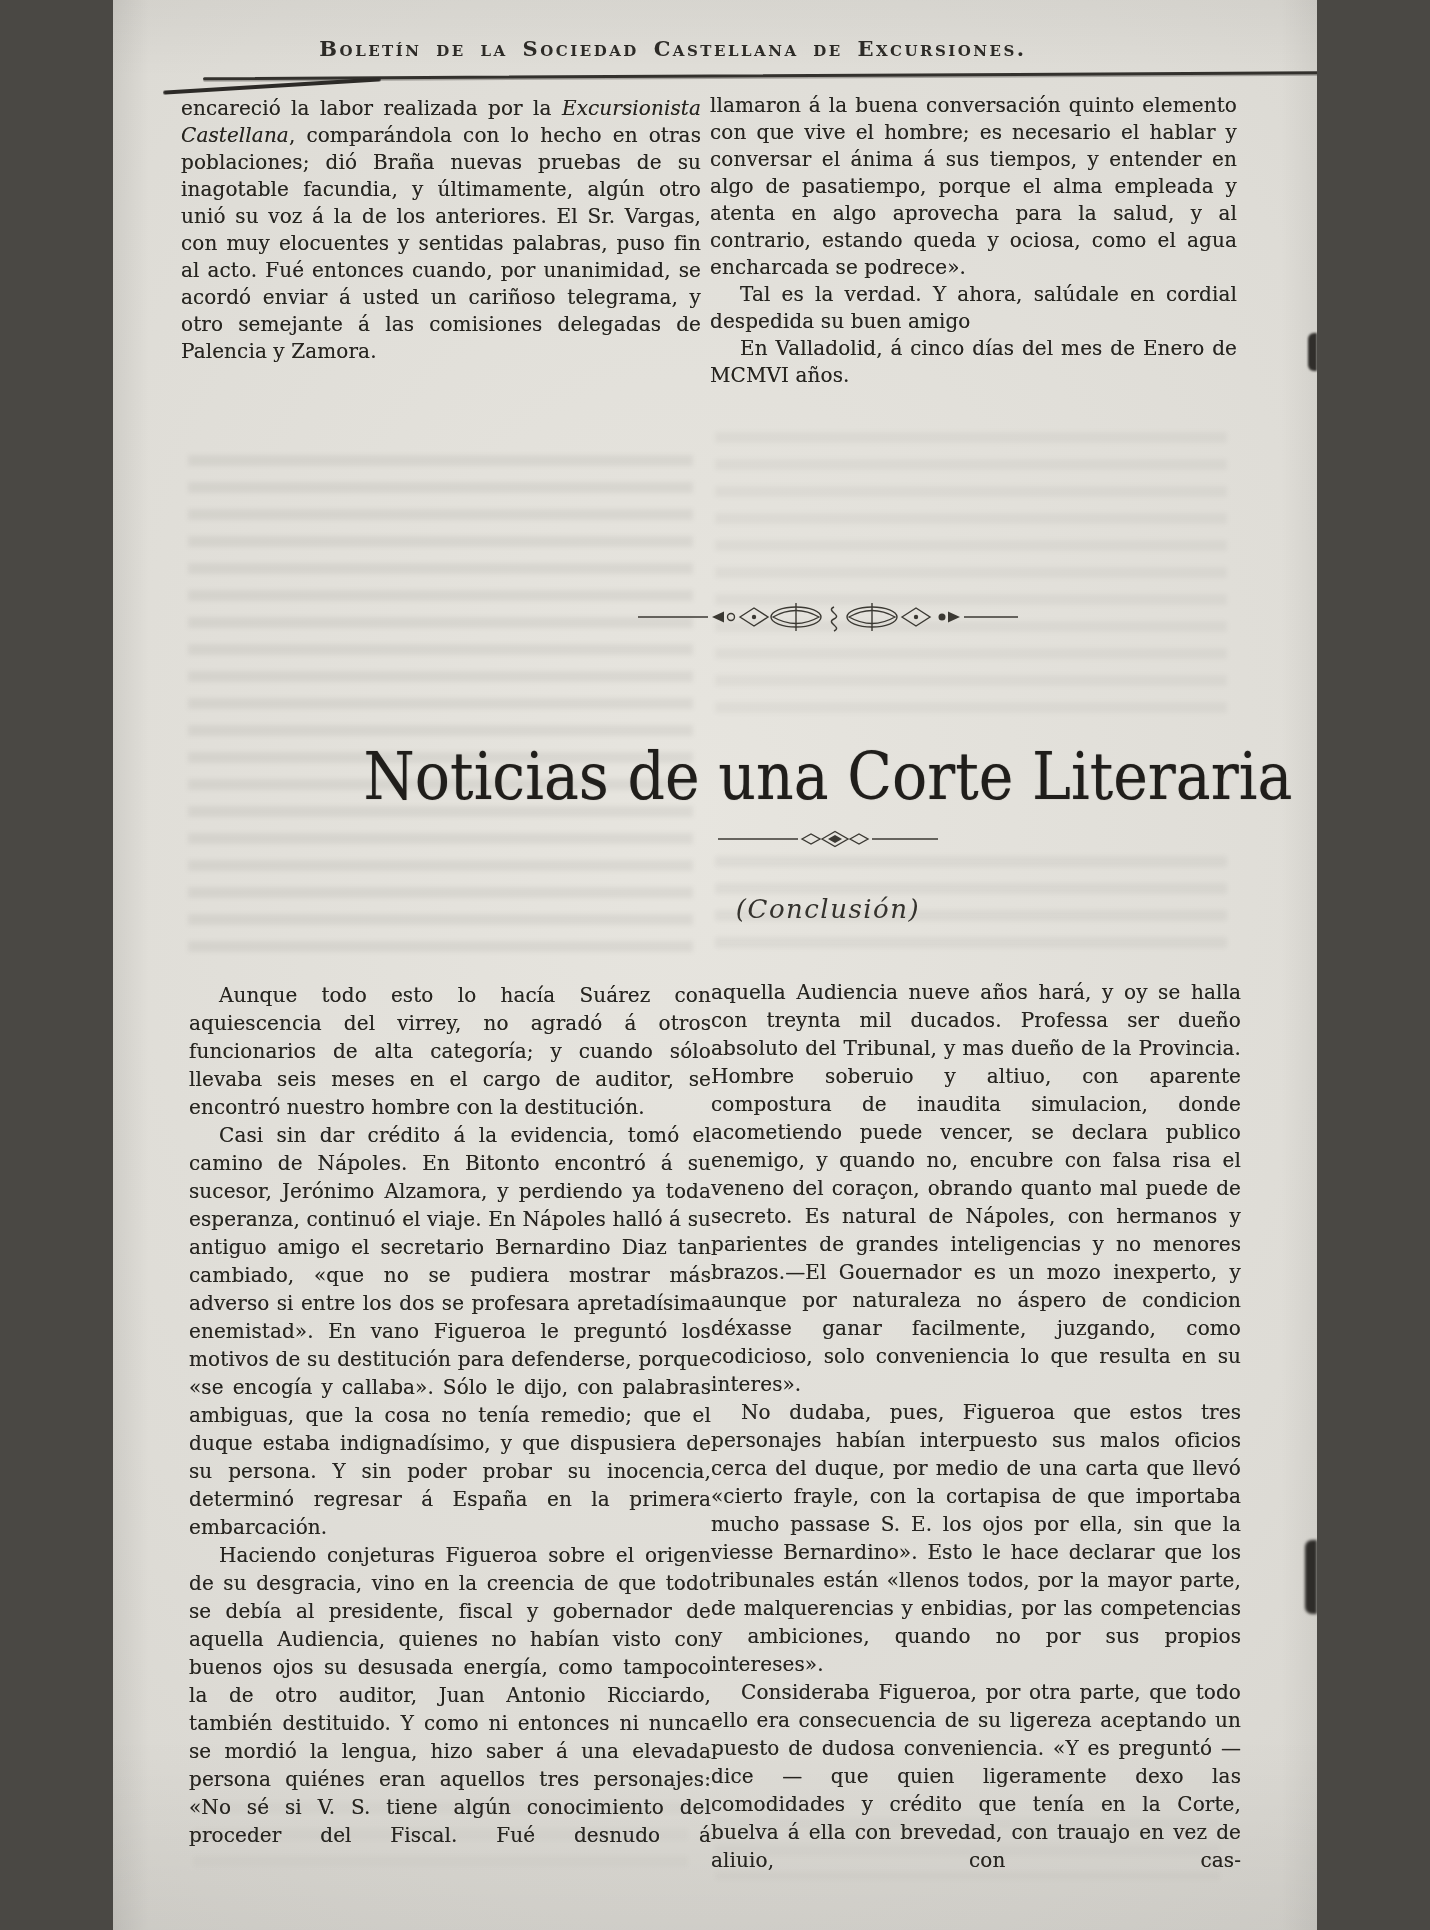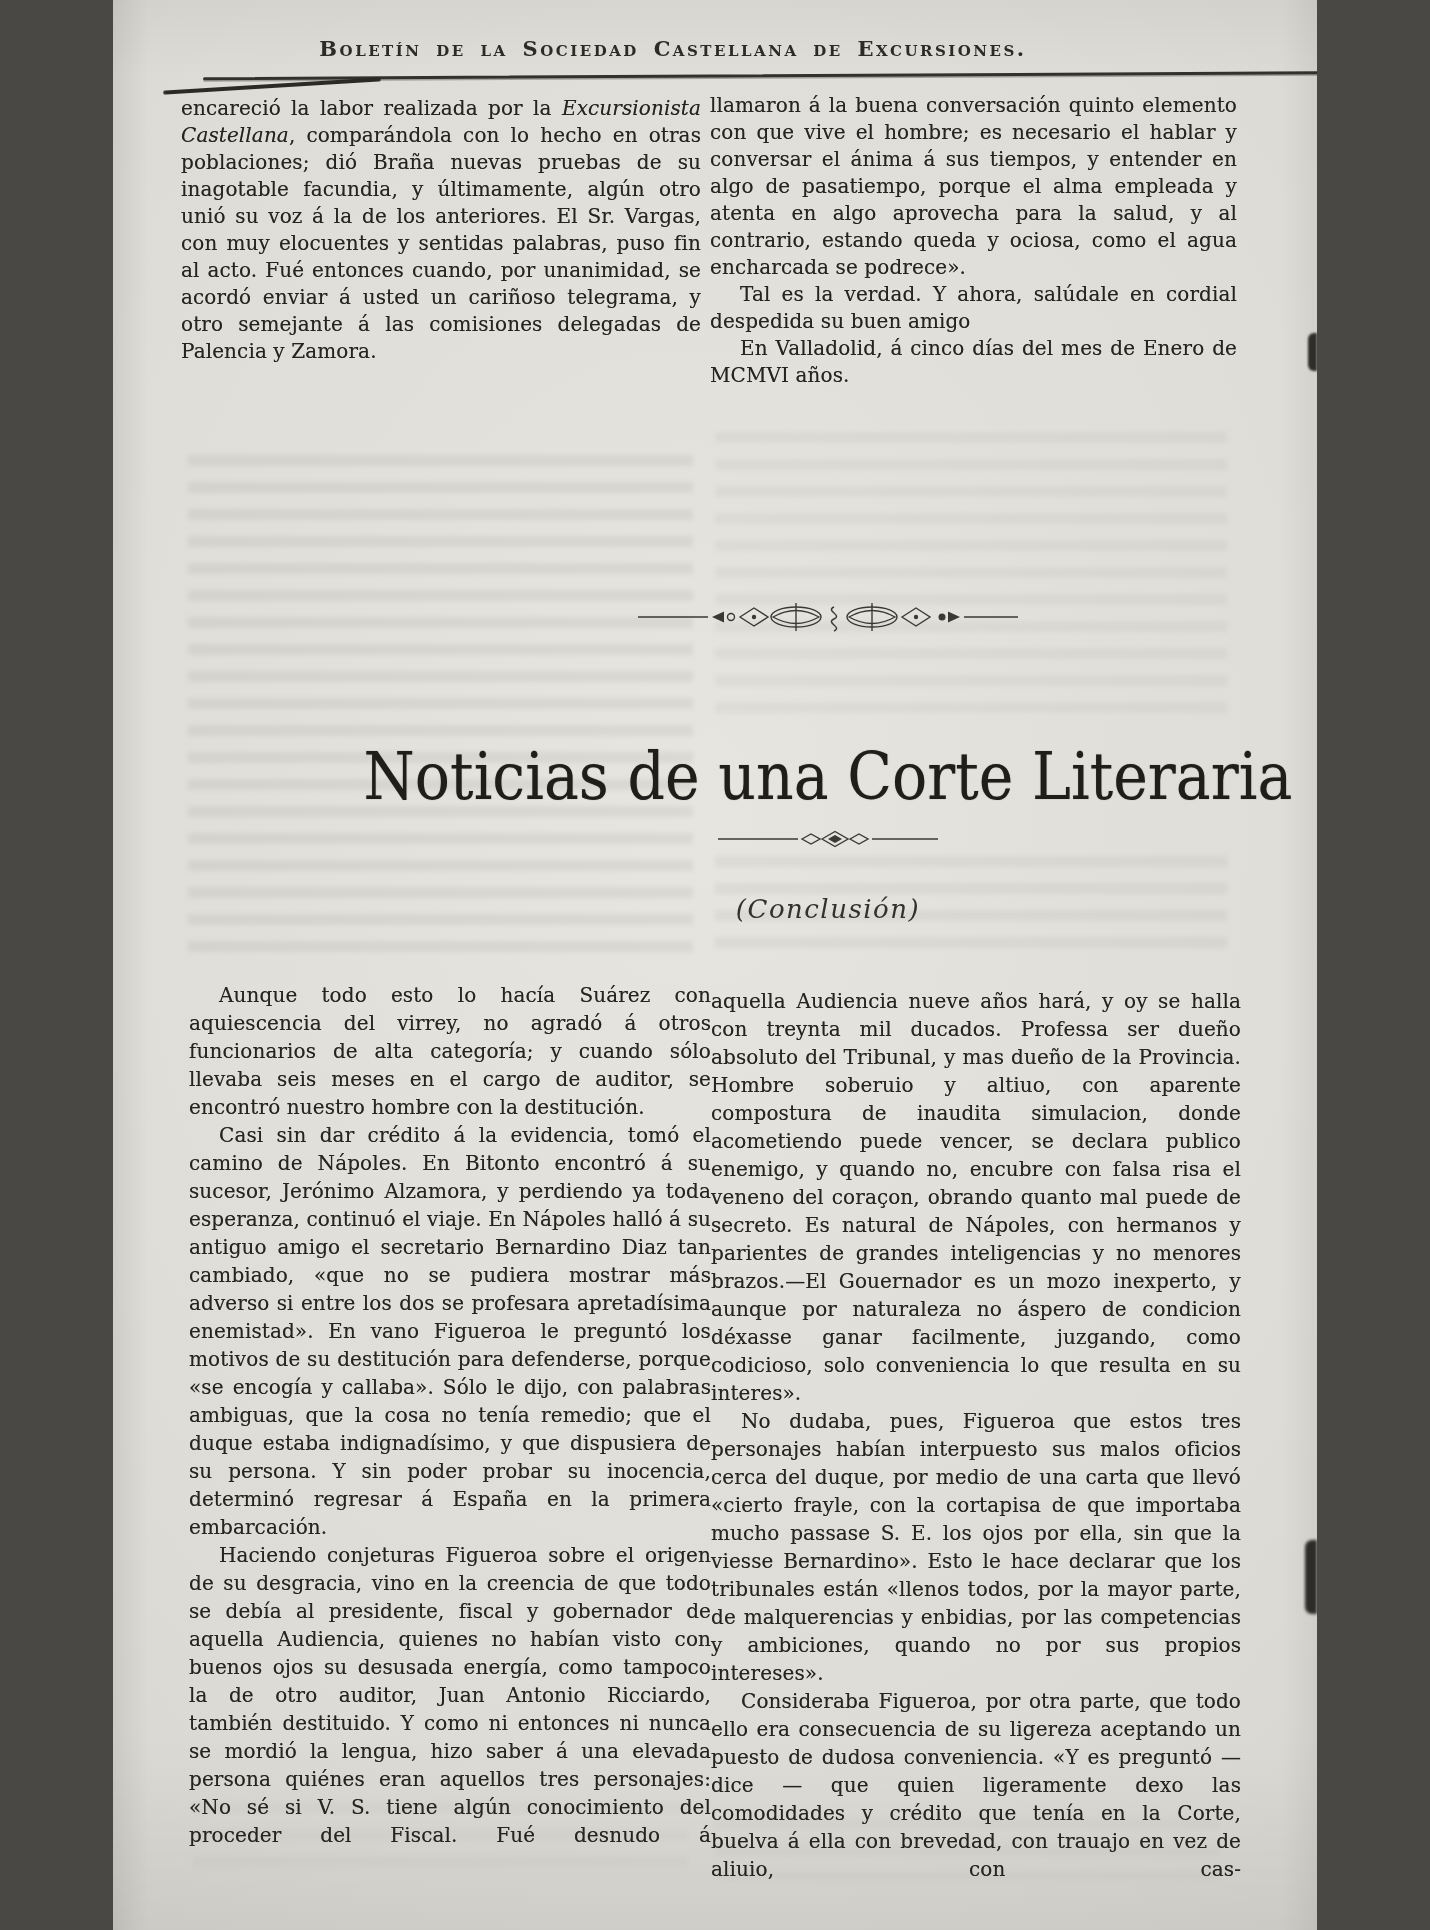--- a/index.html
+++ b/index.html
@@ -52,21 +52,21 @@
     letter-spacing:0.1px;
     hyphens:auto;-webkit-hyphens:auto;
     color:#26241f;
     text-shadow:0 0 0.6px rgba(38,36,31,0.5);
   }
   .col-upper{line-height:27px;}
   .col-lower{line-height:28px;}
   .col-ul{left:68px;top:95px;width:520px;}
   .col-ur{left:597px;top:92px;width:527px;}
   .col-ll{left:76px;top:981px;width:522px;}
-  .col-lr{left:598px;top:978px;width:530px;margin-top:9px;}
+  .col-lr{left:598px;top:978px;width:530px;}
   .col p{margin:0;}
   .col p.ind{text-indent:30px;}
   .col p.cont{text-align-last:justify;}
   .italic{font-style:italic;}
 
   .signature{
     text-align:right;
     padding-right:34px;
     margin-top:9px;
     font-size:21px;

